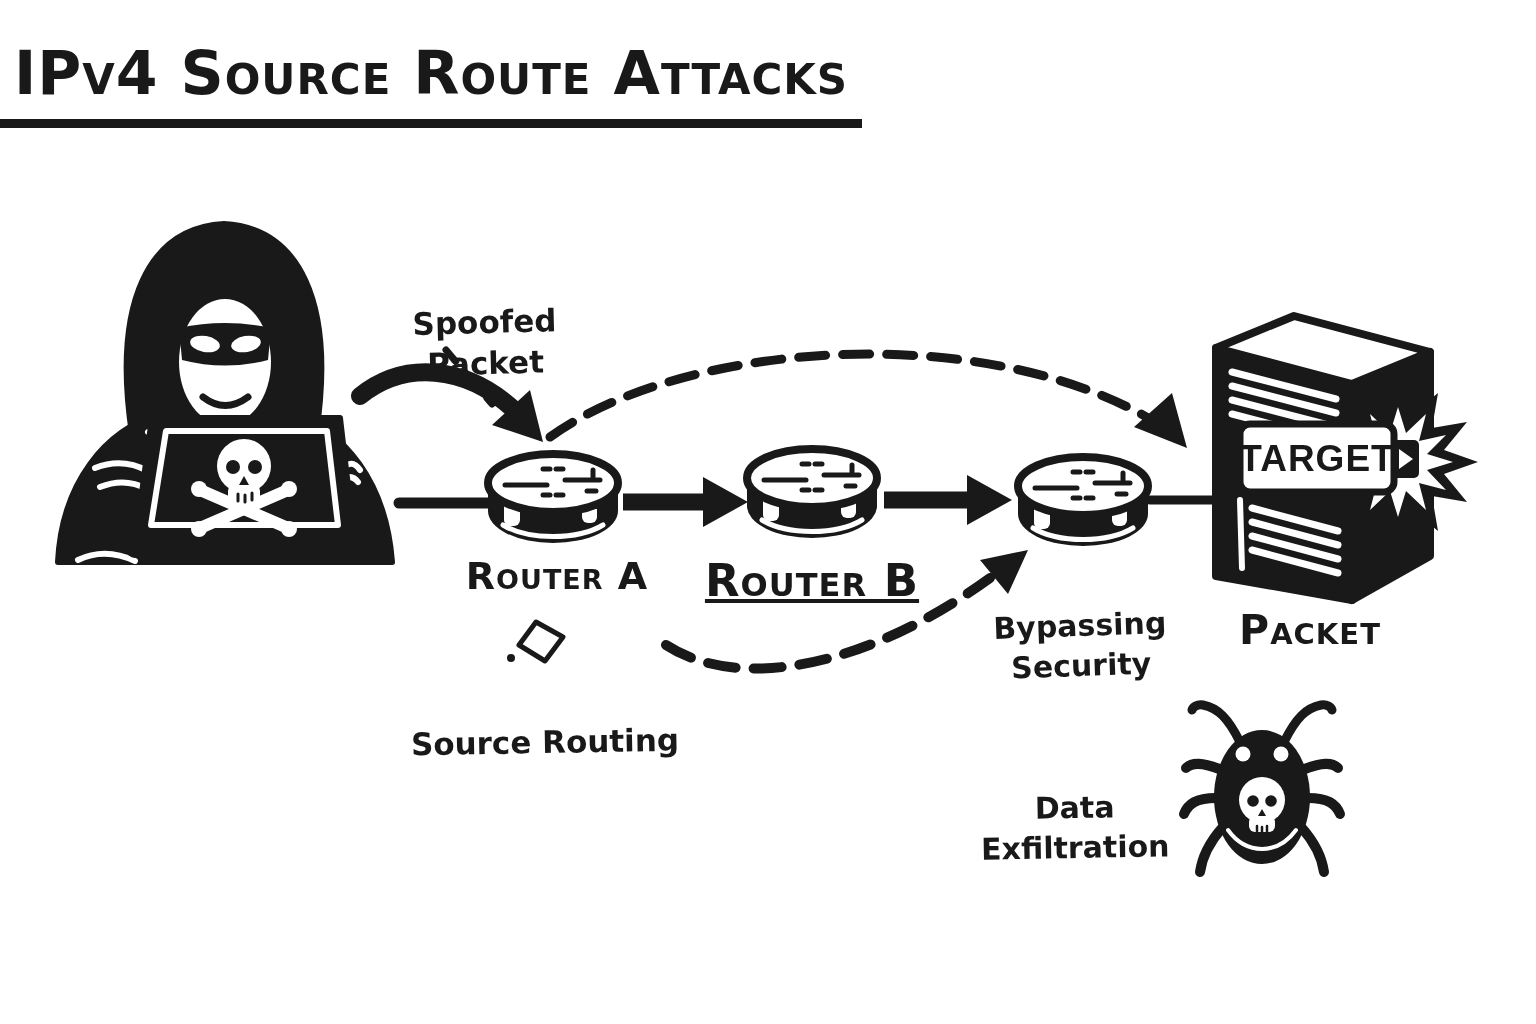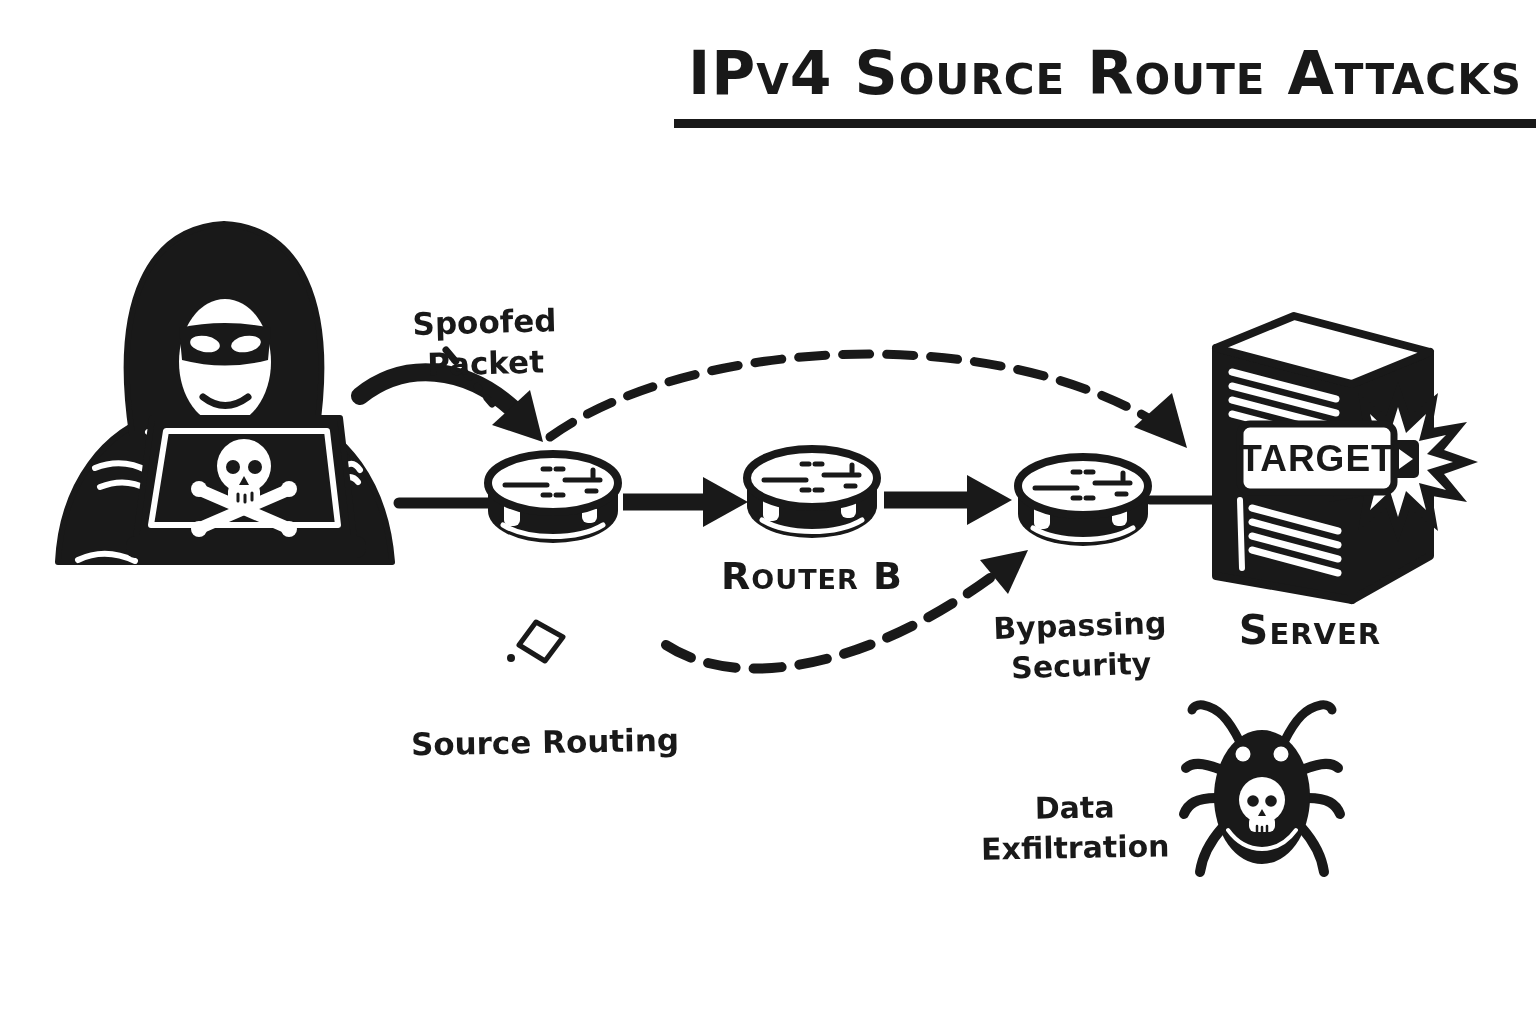--- a/index.html
+++ b/index.html
@@ -3,36 +3,36 @@
 <meta charset="utf-8">
 <style>
   * { margin: 0; padding: 0; box-sizing: border-box; }
   html, body { width: 1536px; height: 1024px; background: #ffffff; overflow: hidden; }
   body { font-family: "DejaVu Sans", "Liberation Sans", sans-serif; color: #191919; position: relative; }
   #stage { position: absolute; inset: 0; width: 1536px; height: 1024px; }
   svg#diagram { position: absolute; left: 0; top: 0; }
   .abs { position: absolute; }
 
   
-  .title-wrap { left: 0; top: 42px; width: 1536px; text-align: right; }
+  .title-wrap { left: 0; top: 42px; width: 1536px; text-align: left; }
   .title-text {
     display: inline-block;
     font-size: 60px; font-weight: 700; font-variant: small-caps;
     letter-spacing: 1px; line-height: 1.05;
     border-bottom: 9px solid #191919; padding: 0 14px 14px 14px;
   }
 
   
   .lbl {
     font-variant: small-caps; font-weight: 700; letter-spacing: 1px;
     text-align: center; color: #191919; white-space: nowrap;
   }
   .lbl-attacker { left: 90px;  top: 558px; width: 300px; font-size: 44px; }
   .lbl-router-a { left: 432px; top: 554px; width: 250px; font-size: 38px; }
-  .lbl-router-b { left: 687px; top: 554px; width: 250px; font-size: 38px; }
+  .lbl-router-b { left: 687px; top: 554px; width: 250px; font-size: 45px; text-decoration: underline; }
   .lbl-server   { left: 1185px; top: 606px; width: 250px; font-size: 41px; }
 
   
   .ann {
     font-weight: 600; font-size: 31px; text-align: center; color: #191919;
     white-space: pre-line; line-height: 1.32;
   }
   .ann-spoofed  { left: 350px; top: 302px; width: 270px; transform: rotate(-1.5deg); }
   .ann-spoofing-wrap { left: 415px; top: 658px; width: 185px; text-align: center; }
   .ann-spoofing-text { display: inline-block; border-bottom: 4px solid #191919; padding: 0 8px 8px 8px; transform: rotate(-1deg); }
@@ -235,22 +235,23 @@
             <path d="M 1267 826 V 832"></path>
         </g>
       </g>
     </g>
   </svg>
 
   <div class="abs title-wrap">
     <span class="title-text">IPv4 Source Route Attacks</span>
   </div>
 
+  <div class="abs lbl lbl-router-a">Router A</div>
   <div class="abs lbl lbl-router-b">Router B</div>
-  <div class="abs lbl lbl-server">Server</div>
+  <div class="abs lbl lbl-server">Packet</div>
 
   <div class="abs ann ann-spoofed">Spoofed Packet</div>
 
 
   <div class="abs ann ann-source">Source Routing</div>
   <div class="abs ann ann-bypass">Bypassing
 Security</div>
   <div class="abs ann ann-exfil">Data
 Exfiltration</div>
 

